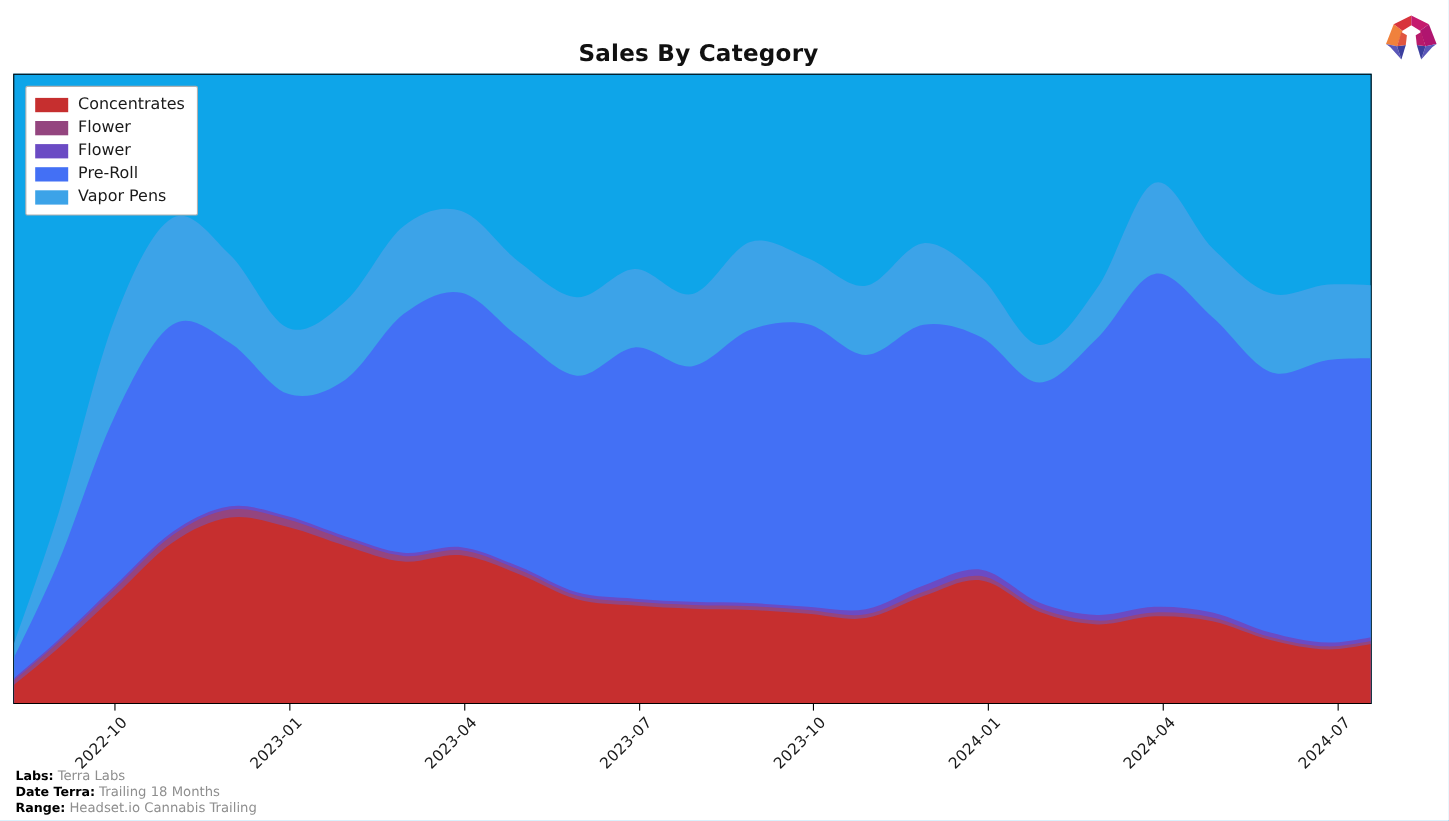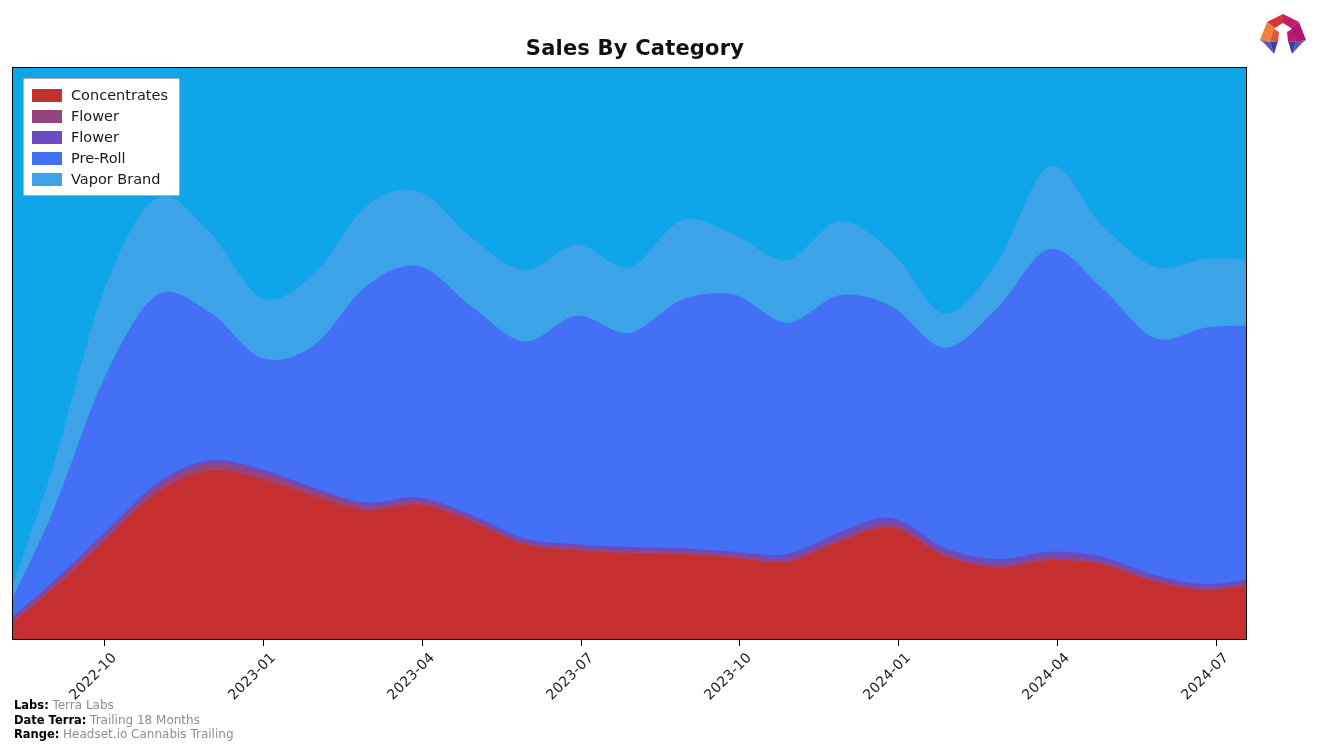--- a/index.html
+++ b/index.html
@@ -196,21 +196,21 @@
     <div class="legend-row">
       <span class="legend-swatch" style="background: rgb(107, 75, 196);"></span>
       <span class="legend-label">Flower</span>
     </div>
     <div class="legend-row">
       <span class="legend-swatch" style="background: rgb(67, 112, 245);"></span>
       <span class="legend-label">Pre-Roll</span>
     </div>
     <div class="legend-row">
       <span class="legend-swatch" style="background: rgb(60, 163, 232);"></span>
-      <span class="legend-label">Vapor Brand</span>
+      <span class="legend-label">Vapor Pens</span>
     </div>
   </div>
 </div>
 
 <div id="x-axis">
     <div class="x-tick" style="left: 91.9px;"></div>
     <div class="x-tick-label" style="left: 95.9167px;">2022-10</div>
     <div class="x-tick" style="left: 250.8px;"></div>
     <div class="x-tick-label" style="left: 254.792px;">2023-01</div>
     <div class="x-tick" style="left: 409.7px;"></div>

